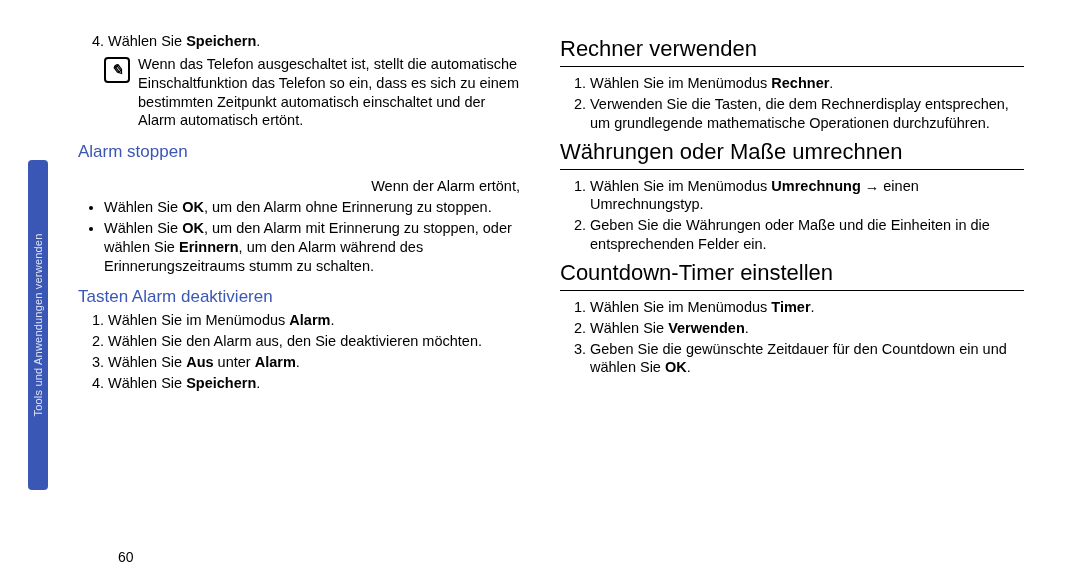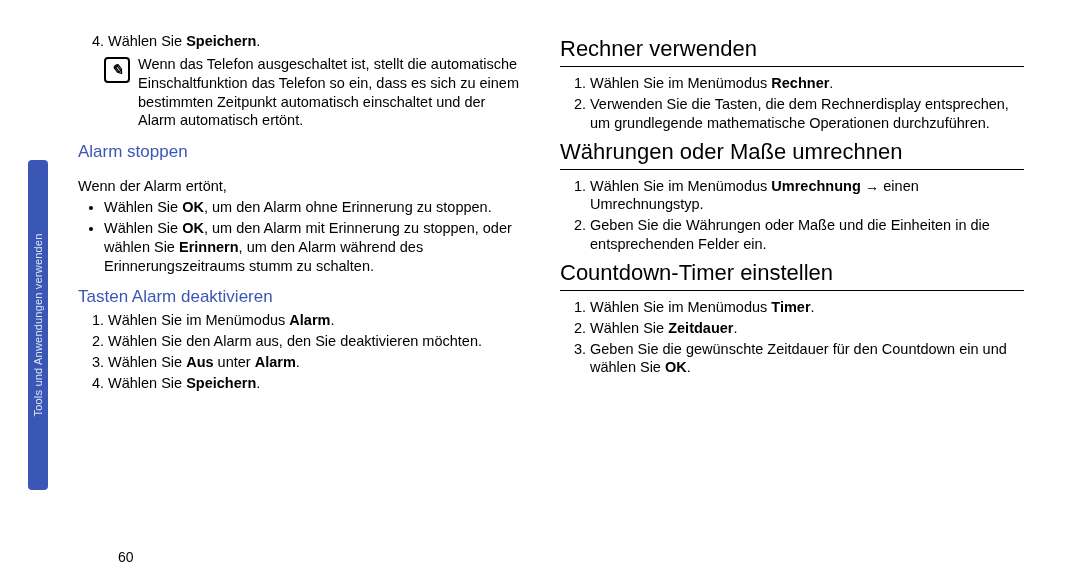--- a/index.html
+++ b/index.html
@@ -91,20 +91,21 @@
     font-size: 14.5px;
     line-height: 1.3;
   }
   ul.bul li {
     margin: 2px 0;
   }
   p.body {
     font-size: 14.5px;
     margin: 15px 0 2px 0;
     line-height: 1.3;
+    text-align: right;
   }
   .bold { font-weight: 700; }
   .note {
     display: flex;
     align-items: flex-start;
     gap: 8px;
     margin: 4px 0 10px 26px;
   }
   .note-icon {
     flex: 0 0 auto;
@@ -202,21 +203,21 @@
         </li>
         <li>Geben Sie die Währungen oder Maße und die Einheiten in die entsprechenden Felder ein.</li>
       </ol>
 
       <div class="h1">Countdown-Timer einstellen</div>
       <ol class="num">
         <li>
           <span>Wählen Sie im Menümodus </span><span class="bold">Timer</span><span>.</span>
         </li>
         <li>
-          <span>Wählen Sie </span><span class="bold">Zeitdauer</span><span>.</span>
+          <span>Wählen Sie </span><span class="bold">Verwenden</span><span>.</span>
         </li>
         <li>
           <span>Geben Sie die gewünschte Zeitdauer für den Countdown ein und wählen Sie </span><span class="bold">OK</span><span>.</span>
         </li>
       </ol>
 
     </div>
 
   </div>
 

